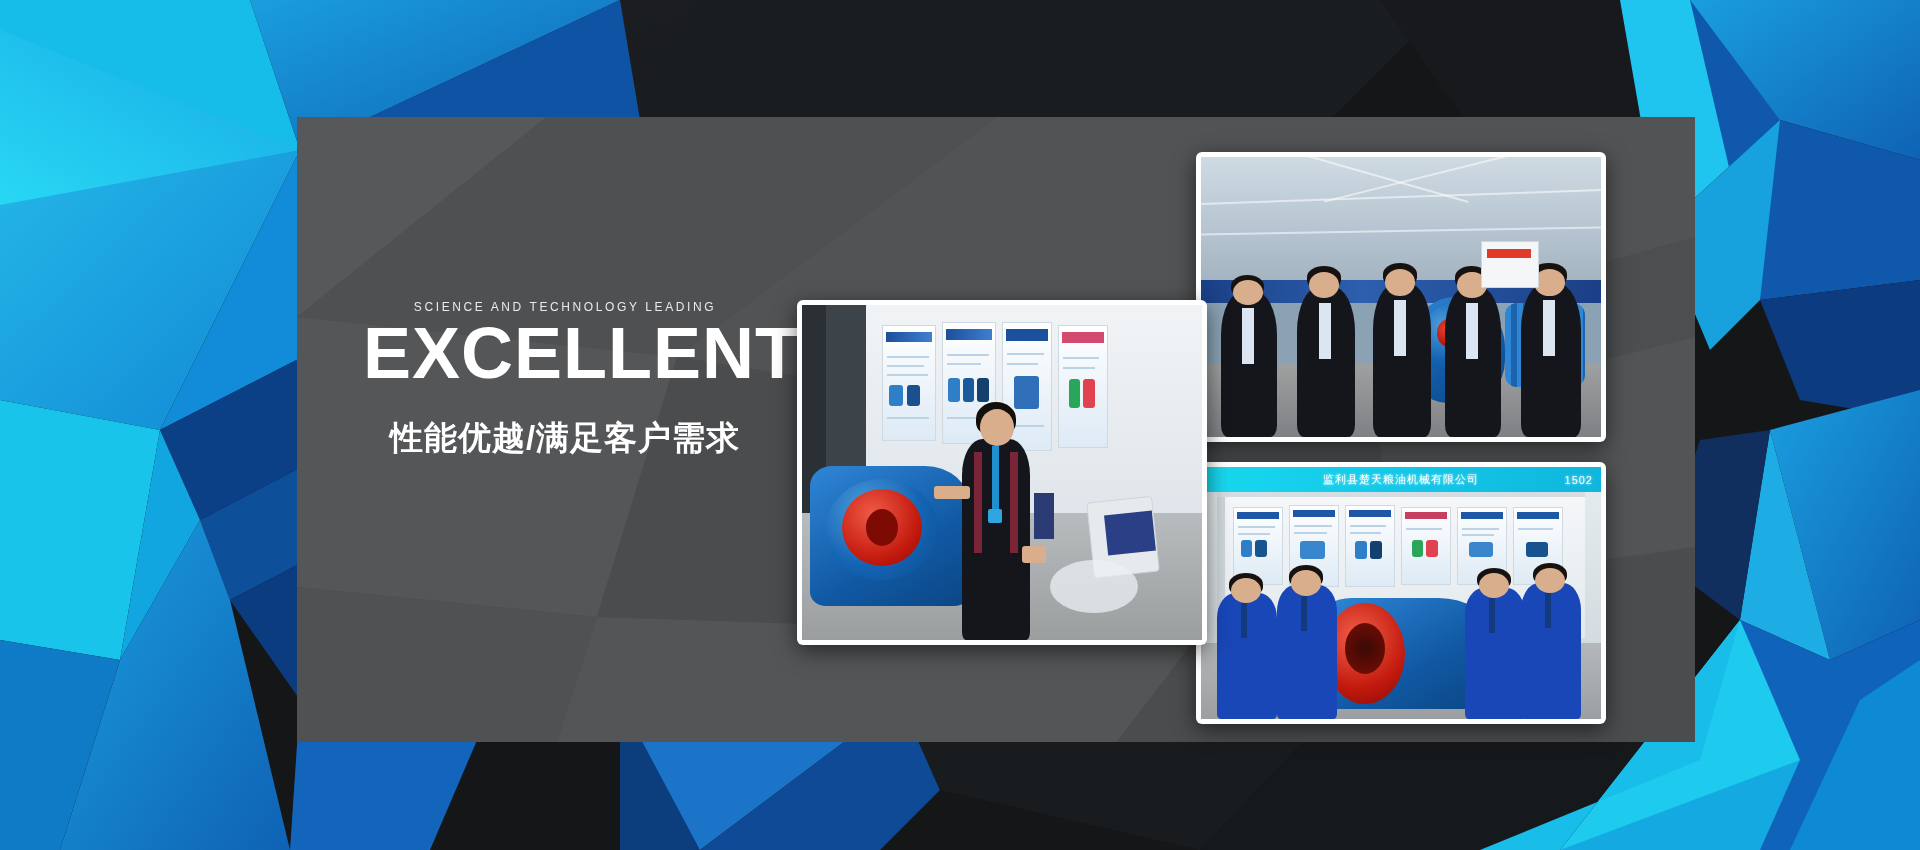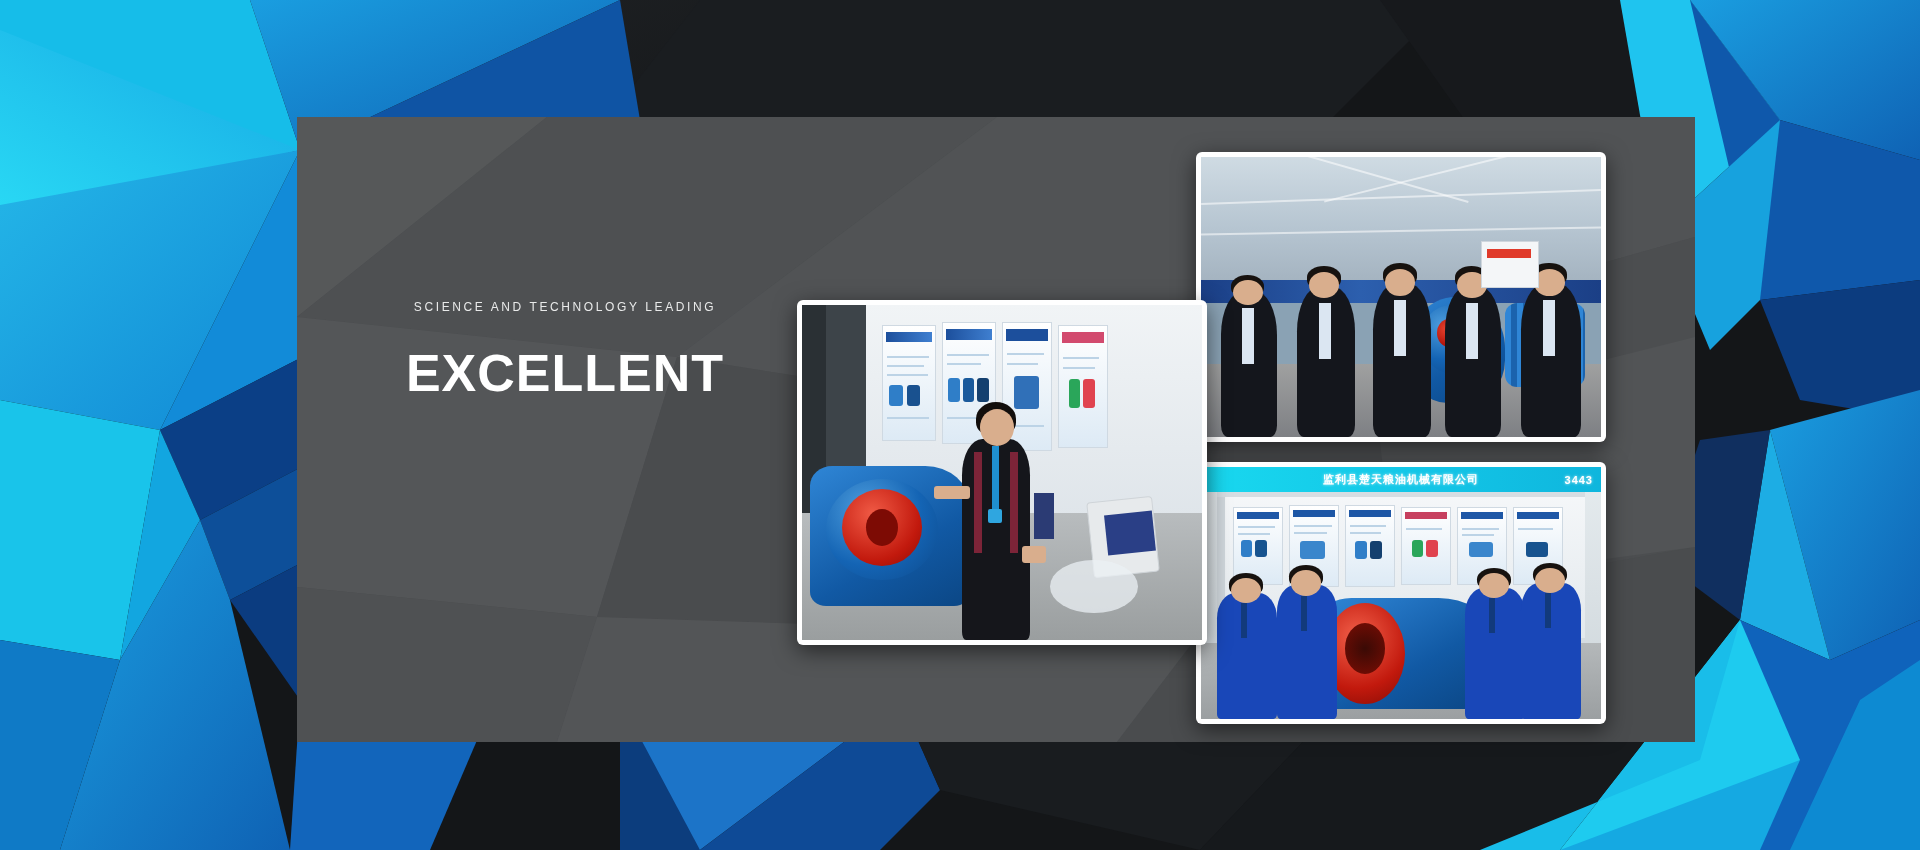--- a/index.html
+++ b/index.html
@@ -22,22 +22,22 @@
   }
   .panel .facet{position:absolute;}
 
   
   .textblock{position:absolute;left:330px;top:300px;width:470px;}
   .eyebrow{
     color:#e9eaea;font-size:12px;letter-spacing:2.6px;font-weight:400;
     text-align:center;white-space:nowrap;
   }
   .headline{
-    color:#ffffff;font-size:52px;font-weight:700;letter-spacing:1px;
-    line-height:1.05;margin-top:32px;text-align:center;white-space:nowrap;
+    color:#ffffff;font-size:72px;font-weight:700;letter-spacing:1px;
+    line-height:1.05;margin-top:2px;text-align:right;white-space:nowrap;
   }
   .cn-row{
     color:#f2f2f2;font-size:39px;font-weight:400;letter-spacing:28px;
     margin-top:16px;text-align:center;white-space:nowrap;text-indent:28px;
   }
   .tagline{
     color:#ffffff;font-size:33px;font-weight:700;letter-spacing:1px;
     margin-top:24px;text-align:center;white-space:nowrap;
   }
 
@@ -71,21 +71,21 @@
   .shirt-blue{background:#1947b8;}
   .fan-body{position:absolute;background:radial-gradient(circle at 35% 30%,#4d9ddd,#1464b4 55%,#0d4a8c 100%);
        border-radius:50%;}
   .fan-hub{position:absolute;background:radial-gradient(circle at 40% 35%,#e8432f,#b3150b 70%);
        border-radius:50%;}
   .fan-case{position:absolute;background:linear-gradient(150deg,#2f86d6,#1159a4 60%,#0b4684);
        border-radius:48% 48% 40% 40%;}
   .banner{
     position:absolute;left:0;right:0;top:0;height:10%;
     background:linear-gradient(90deg,#19d8ef,#12c4e6 60%,#0fb6dd);
-    color:#fff;font-size:11px;font-weight:700;letter-spacing:1px;
+    color:#fff;font-size:11px;font-weight:400;letter-spacing:1px;
     display:flex;align-items:center;justify-content:center;
     text-shadow:0 0 3px rgba(255,255,255,.8);
   }
   .banner .code{position:absolute;right:8px;font-size:11px;}
 </style>
 </head>
 <body>
 
 <div class="stage">
 
@@ -175,20 +175,21 @@
       <polygon points="0,470 300,500 260,625 0,625" fill="#4f5153"></polygon>
       <polygon points="300,500 900,520 820,625 260,625" fill="#535557"></polygon>
       <polygon points="900,520 1398,430 1398,625 820,625" fill="#4a4c4e"></polygon>
       <polygon points="1080,300 1398,220 1398,430 1100,470" fill="#525456"></polygon>
     </svg>
   </div>
 
   <div class="textblock">
     <div class="eyebrow">SCIENCE  AND  TECHNOLOGY  LEADING</div>
     <div class="headline">EXCELLENT</div>
+    <div class="tagline">性能优越/满足客户需求</div>
   </div>
 
   <div class="photo" id="photo-top-right">
     <div class="inner">
       <div class="sky" style="height:46%;background:linear-gradient(180deg,#cfdbe3 0%,#b6c5d1 55%,#a3b2bf 100%);"></div>
       <div class="roofbeam" style="left:0;top:14%;width:100%;transform:rotate(-2deg)"></div>
       <div class="roofbeam" style="left:0;top:26%;width:100%;transform:rotate(-1deg)"></div>
       <div class="roofbeam" style="left:8%;top:4%;width:60%;transform:rotate(16deg)"></div>
       <div class="roofbeam" style="left:30%;top:6%;width:55%;transform:rotate(-14deg)"></div>
       <div style="position:absolute;left:0;top:44%;width:100%;height:8%;background:linear-gradient(90deg,#1b3f86,#2c5fae 40%,#1b3f86);"></div>
@@ -296,21 +297,21 @@
       <div style="position:absolute;left:58%;top:56%;width:5%;height:14%;background:#2b3b74;"></div>
     </div>
   </div>
 
   <div class="photo" id="photo-bottom-right">
     <div class="inner" style="background:#dfe6ea;">
       <div style="position:absolute;left:0;top:0;width:100%;height:100%;background:linear-gradient(180deg,#e6ecef,#cdd5da);"></div>
 
       <div class="banner">
         <span>监利县楚天粮油机械有限公司</span>
-        <span class="code">3443</span>
+        <span class="code">1502</span>
       </div>
 
       <div class="wall" style="left:4%;top:10%;width:92%;height:58%;background:linear-gradient(180deg,#f5f7f9,#e3e9ed);"></div>
       <div style="position:absolute;left:4%;top:10%;width:2%;height:58%;background:#cfd6db;"></div>
       <div style="position:absolute;left:4%;top:10%;width:92%;height:2%;background:#d6dde2;"></div>
 
       <div class="poster" style="left:8%;top:16%;width:12%;height:30%;">
         <div class="ph" style="background:#1e57a6"></div>
         <div class="ln" style="top:24%;width:78%"></div>
           <div class="ln" style="top:32%;width:66%"></div>

